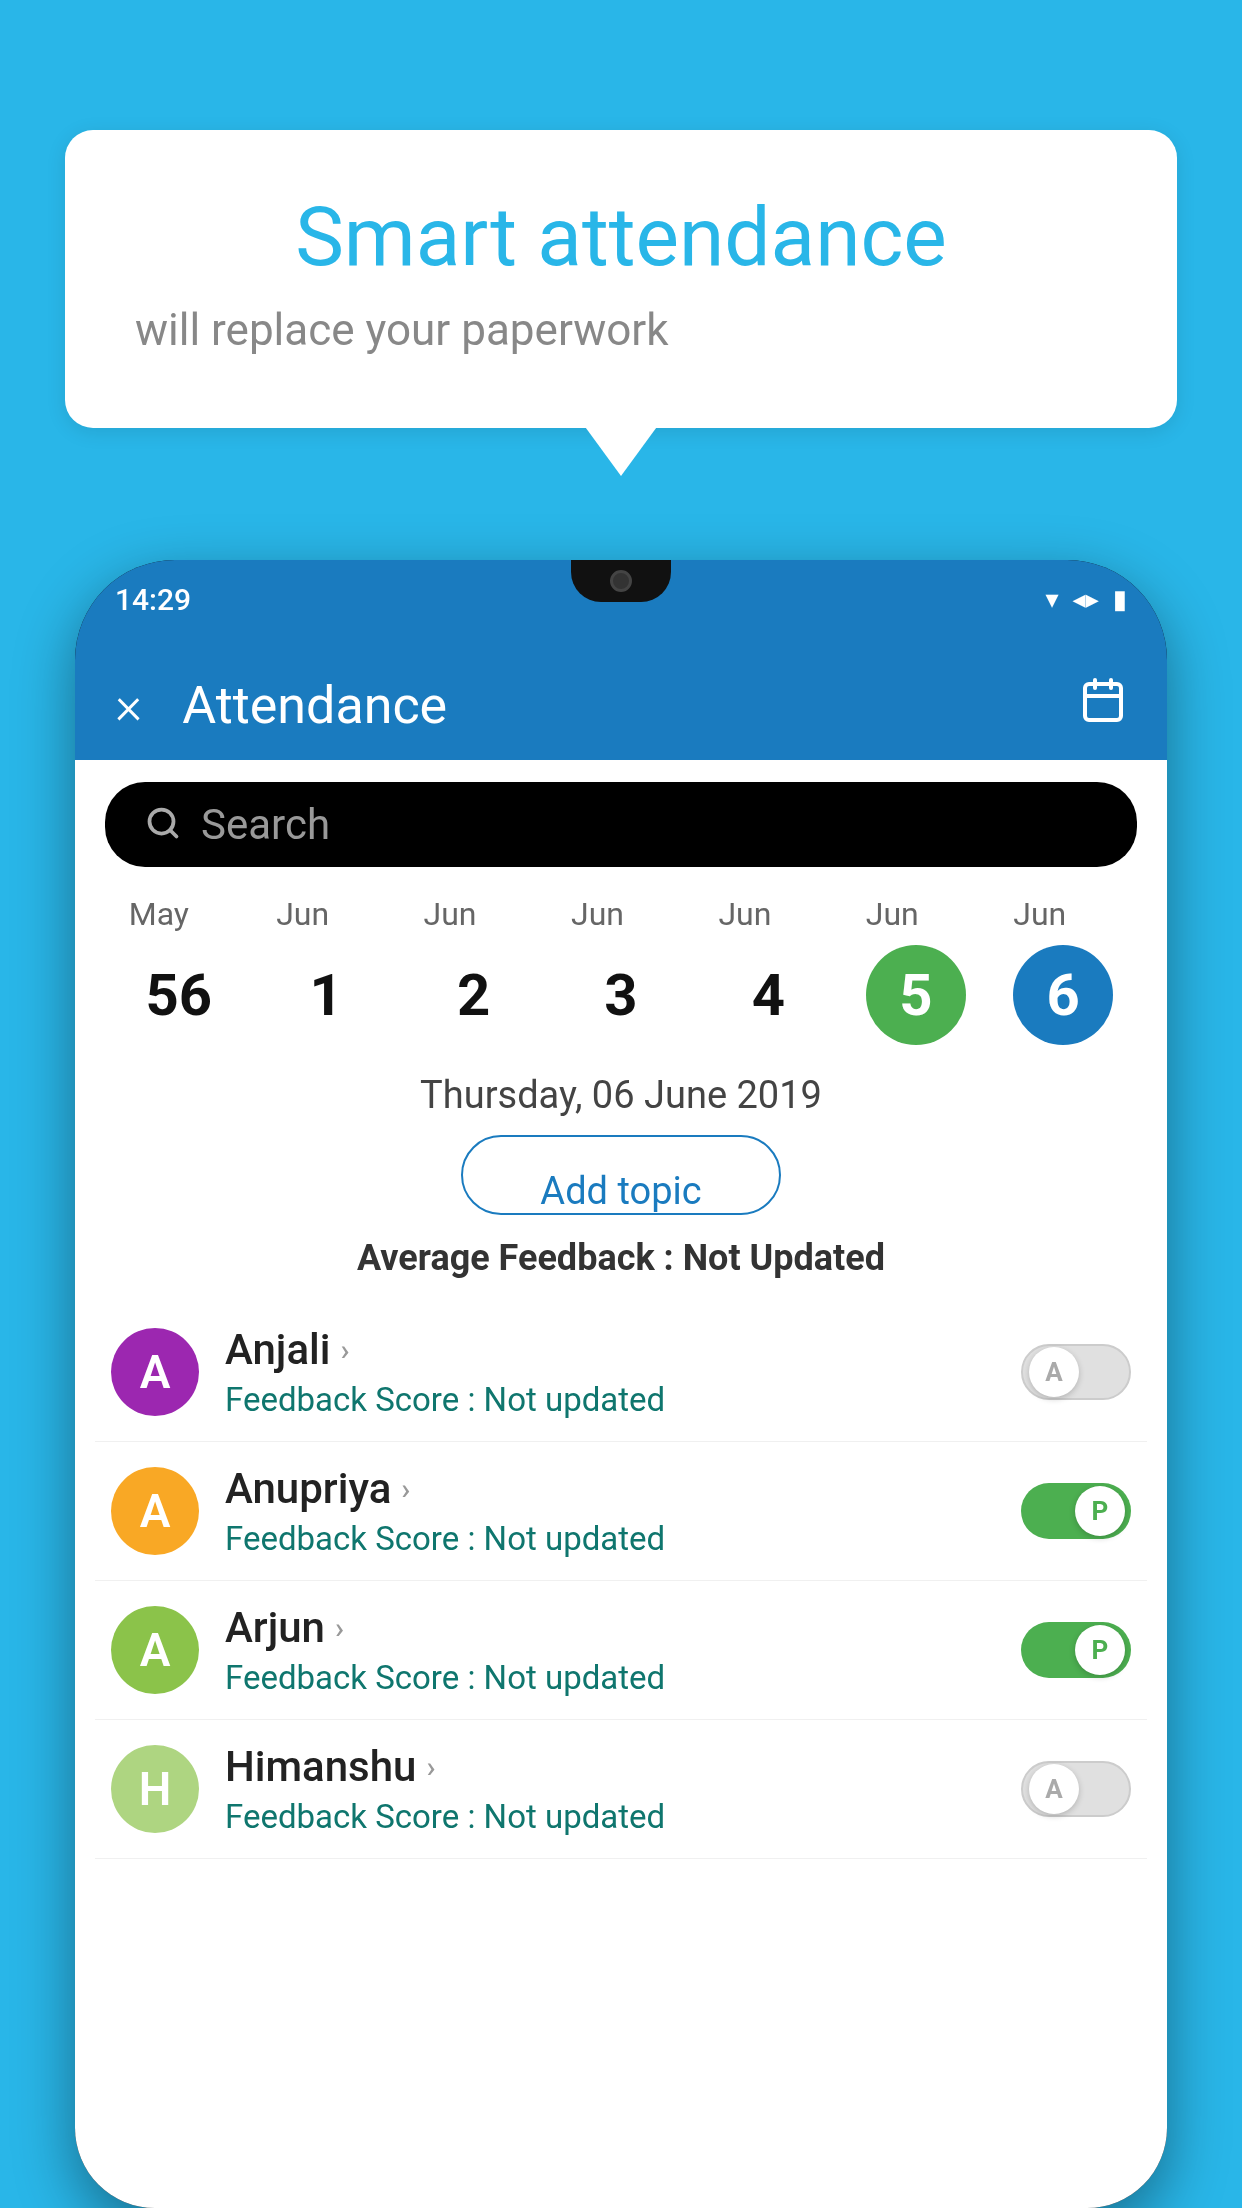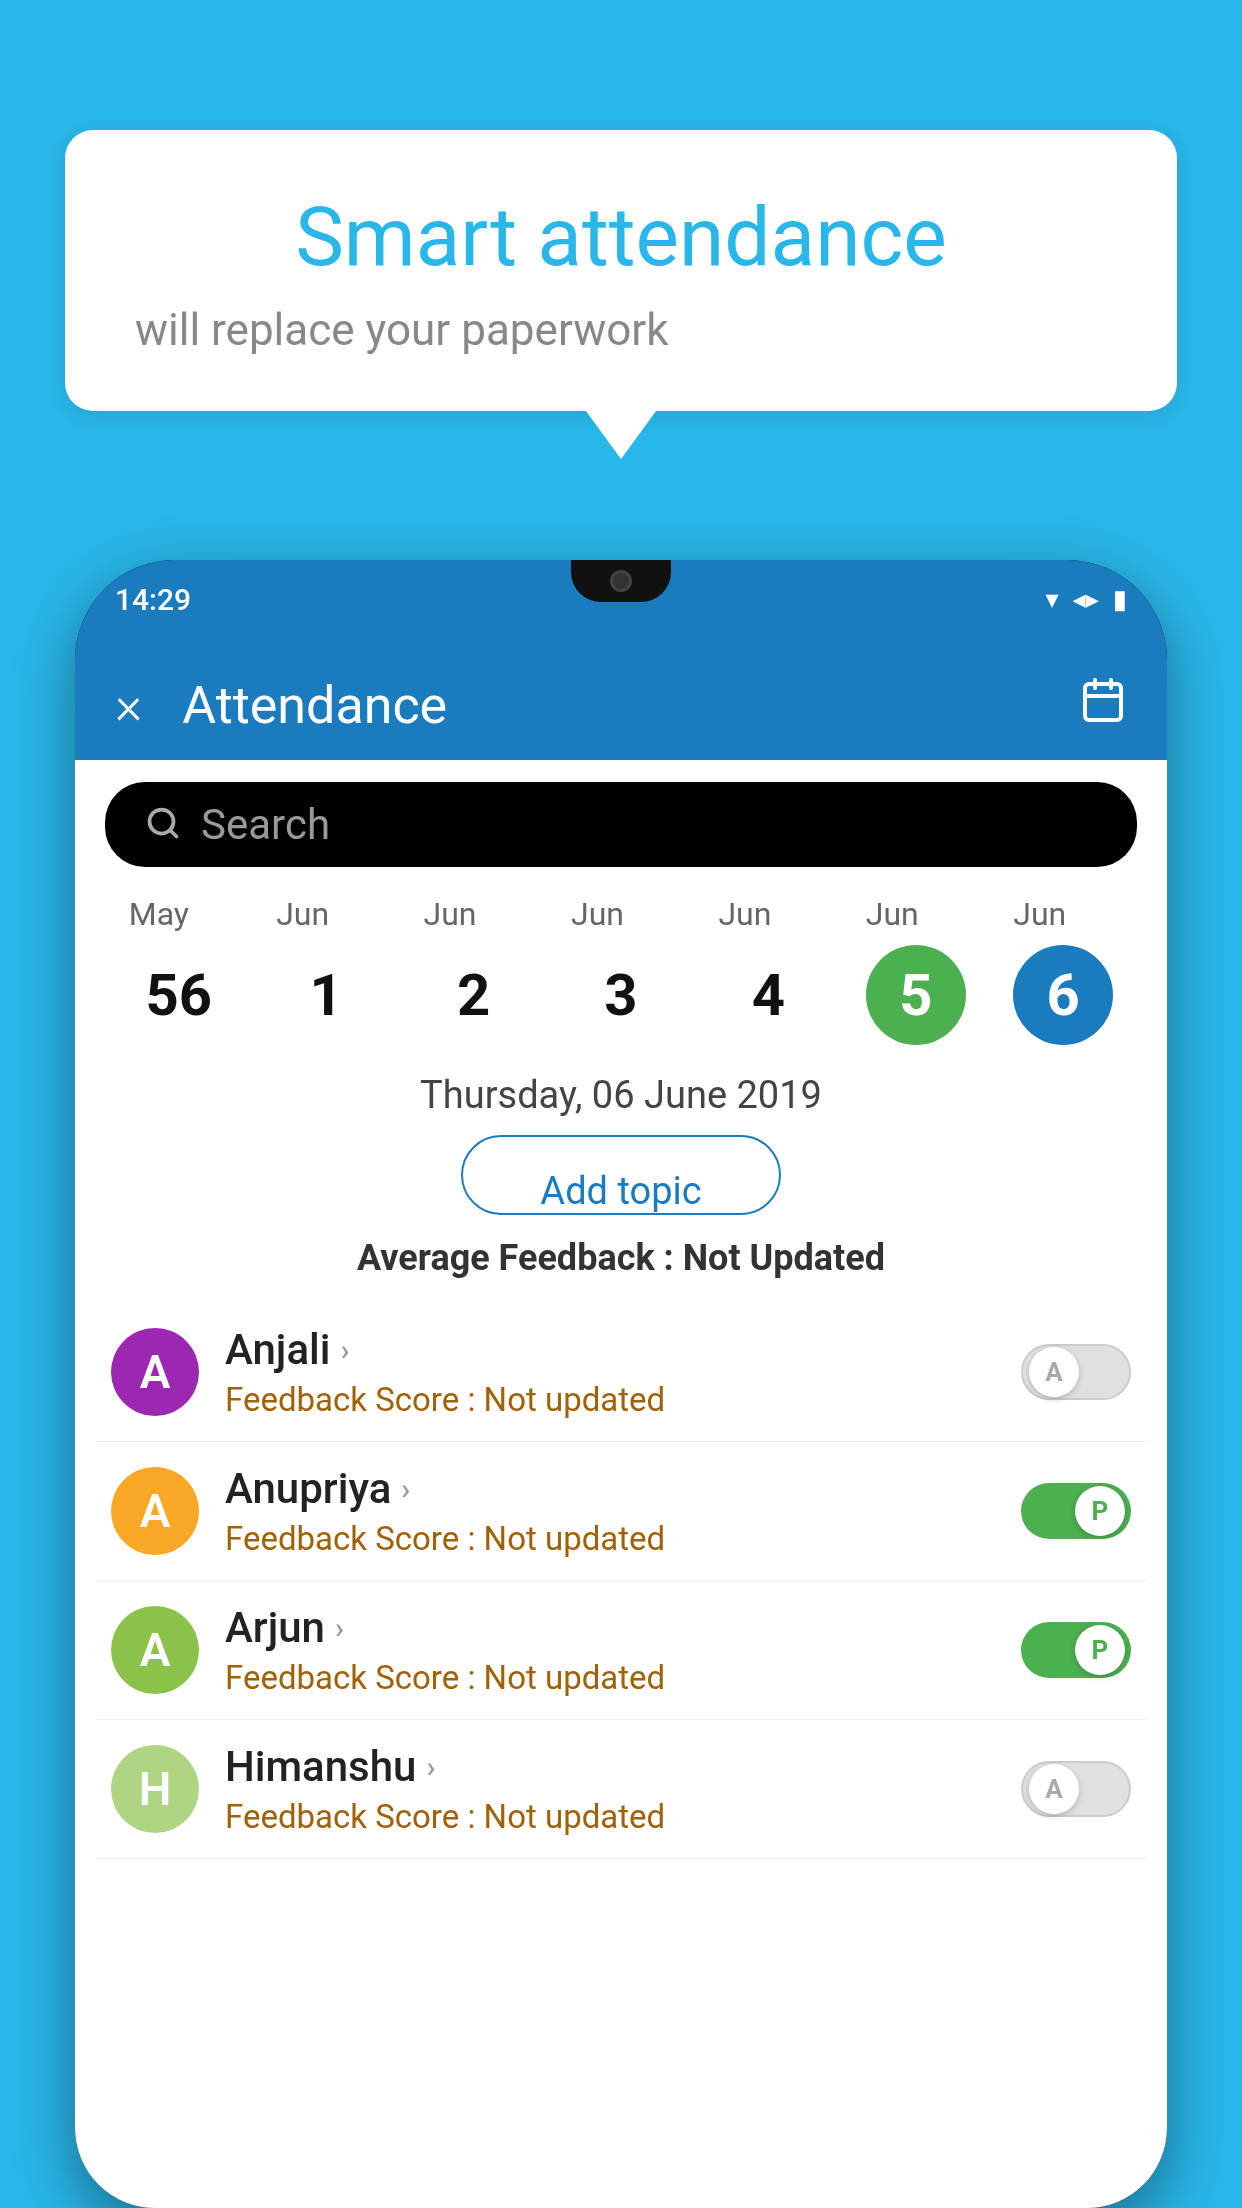--- a/index.html
+++ b/index.html
@@ -14,21 +14,21 @@
     }
 
     
     .speech-bubble {
       position: absolute;
       top: 130px;
       left: 65px;
       right: 65px;
       background: white;
       border-radius: 28px;
-      padding: 60px 70px 55px;
+      padding: 60px 70px 72px;
       box-shadow: 0 4px 20px rgba(0,0,0,0.1);
     }
     .speech-bubble::after {
       content: '';
       position: absolute;
       bottom: -48px;
       left: 50%;
       transform: translateX(-50%);
       width: 0;
       height: 0;
@@ -266,21 +266,21 @@
       display: flex;
       align-items: center;
       gap: 10px;
     }
     .chevron {
       color: #999;
       font-size: 30px;
     }
     .feedback-score {
       font-size: 33px;
-      color: #a16207;
+      color: #0f766e;
       margin-top: 6px;
     }
     .feedback-score span {
       font-weight: 400;
     }
 
     
     .toggle-switch {
       width: 110px;
       height: 56px;

